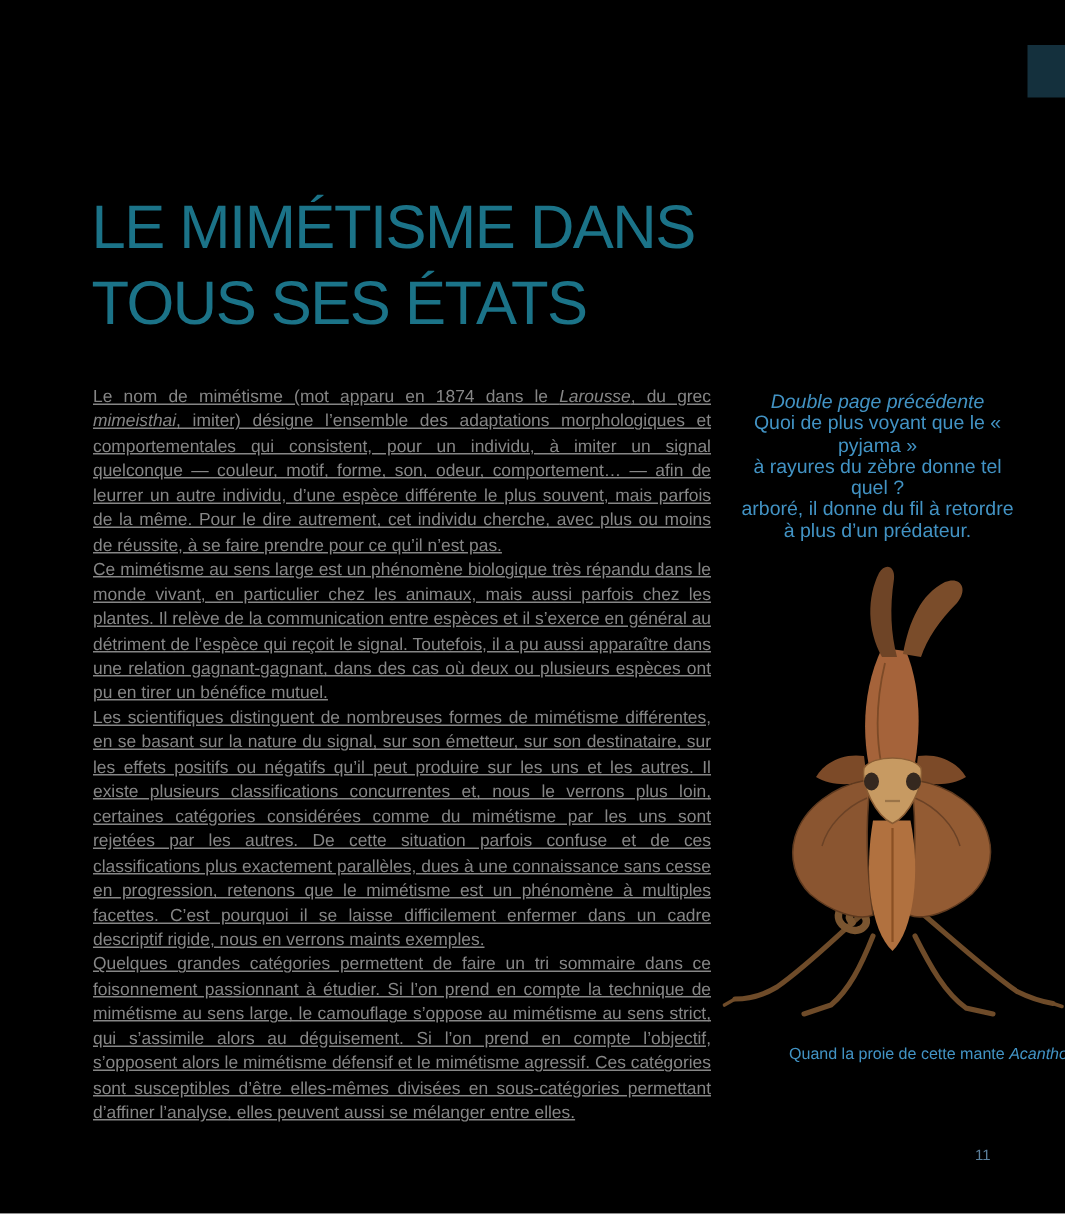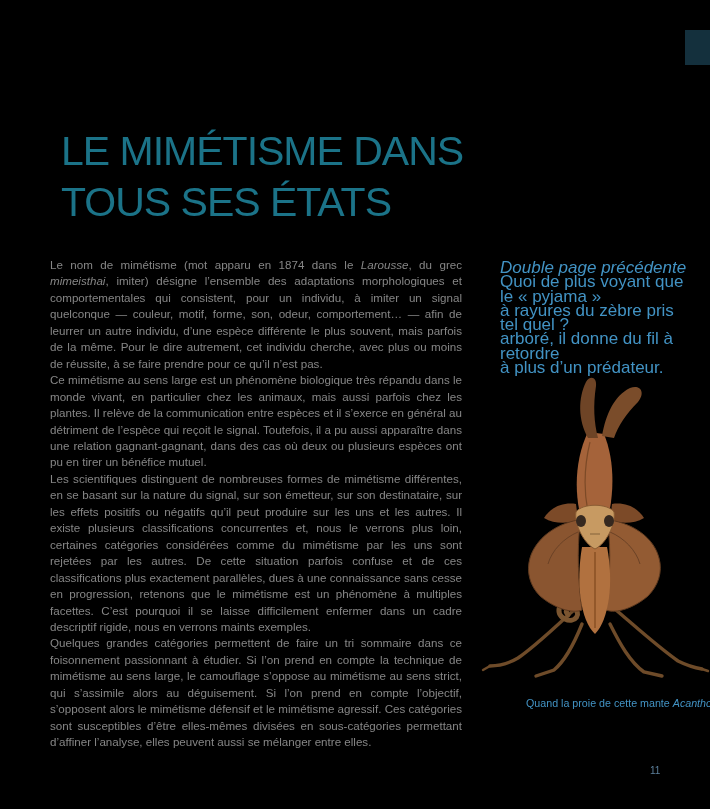--- a/index.html
+++ b/index.html
@@ -19,31 +19,32 @@
   .title {
     position: absolute; left: 61px; top: 126px;
     margin: 0;
     font-size: 41px; line-height: 51px;
     font-weight: 300;
     letter-spacing: -1px;
     color: #1b7388;
   }
   .title .tline { display: block; }
   .body-col {
-    position: absolute; left: 50px; top: 257px; width: 412px;
+    position: absolute; left: 62px; top: 257px; width: 412px;
     color: #868686;
     font-size: 11.6px; line-height: 16.45px;
     text-align: justify;
+    text-decoration: underline;
   }
   .body-col p { margin: 0; }
   .body-col i { font-style: italic; }
   .sidebar-caption {
-    position: absolute; left: 500px; top: 261px; width: 190px;
+    position: absolute; left: 490px; top: 261px; width: 190px;
     color: #4293c4;
-    font-size: 17px; line-height: 14.3px;
+    font-size: 13px; line-height: 14.3px; text-align: center;
   }
   .sidebar-caption .ital { font-style: italic; }
   .mantis {
     position: absolute; left: 478px; top: 372px;
     width: 232px; height: 322px; margin: 0;
   }
   .photo-caption {
     position: absolute; left: 490px; top: 696px; width: 205px;
     color: #4293c4;
     font-size: 10.7px; line-height: 14.3px; margin-left: 36px;
@@ -71,21 +72,21 @@
   <div class="body-col">
     <p><span>Le nom de mimétisme (mot apparu en 1874 dans le </span><i>Larousse</i><span>, du grec </span><i>mimeisthai</i><span>, imiter) désigne l’ensemble des adaptations morphologiques et comportementales qui consistent, pour un individu, à imiter un signal quelconque — couleur, motif, forme, son, odeur, comportement… — afin de leurrer un autre individu, d’une espèce différente le plus souvent, mais parfois de la même. Pour le dire autrement, cet individu cherche, avec plus ou moins de réussite, à se faire prendre pour ce qu’il n’est pas.</span></p>
     <p>Ce mimétisme au sens large est un phénomène biologique très répandu dans le monde vivant, en particulier chez les animaux, mais aussi parfois chez les plantes. Il relève de la communication entre espèces et il s’exerce en général au détriment de l’espèce qui reçoit le signal. Toutefois, il a pu aussi apparaître dans une relation gagnant-gagnant, dans des cas où deux ou plusieurs espèces ont pu en tirer un bénéfice mutuel.</p>
     <p>Les scientifiques distinguent de nombreuses formes de mimétisme différentes, en se basant sur la nature du signal, sur son émetteur, sur son destinataire, sur les effets positifs ou négatifs qu’il peut produire sur les uns et les autres. Il existe plusieurs classifications concurrentes et, nous le verrons plus loin, certaines catégories considérées comme du mimétisme par les uns sont rejetées par les autres. De cette situation parfois confuse et de ces classifications plus exactement parallèles, dues à une connaissance sans cesse en progression, retenons que le mimétisme est un phénomène à multiples facettes. C’est pourquoi il se laisse difficilement enfermer dans un cadre descriptif rigide, nous en verrons maints exemples.</p>
     <p>Quelques grandes catégories permettent de faire un tri sommaire dans ce foisonnement passionnant à étudier. Si l’on prend en compte la technique de mimétisme au sens large, le camouflage s’oppose au mimétisme au sens strict, qui s’assimile alors au déguisement. Si l’on prend en compte l’objectif, s’opposent alors le mimétisme défensif et le mimétisme agressif. Ces catégories sont susceptibles d’être elles-mêmes divisées en sous-catégories permettant d’affiner l’analyse, elles peuvent aussi se mélanger entre elles.</p>
   </div>
 
   <aside class="sidebar-caption">
     <div class="ital">Double page précédente</div>
     <div>Quoi de plus voyant que le « pyjama »</div>
-    <div>à rayures du zèbre pris tel quel ?</div>
+    <div>à rayures du zèbre donne tel quel ?</div>
     <div>arboré, il donne du fil à retordre</div>
     <div>à plus d’un prédateur.</div>
   </aside>
 
   <figure class="mantis">
     <svg viewBox="0 0 232 322" width="232" height="322" aria-hidden="true">
 
       <ellipse cx="40" cy="303" rx="28" ry="5" fill="#000" opacity="0.10"></ellipse>
       <ellipse cx="196" cy="303" rx="28" ry="5" fill="#000" opacity="0.10"></ellipse>
       <ellipse cx="118" cy="308" rx="50" ry="6" fill="#000" opacity="0.08"></ellipse>

